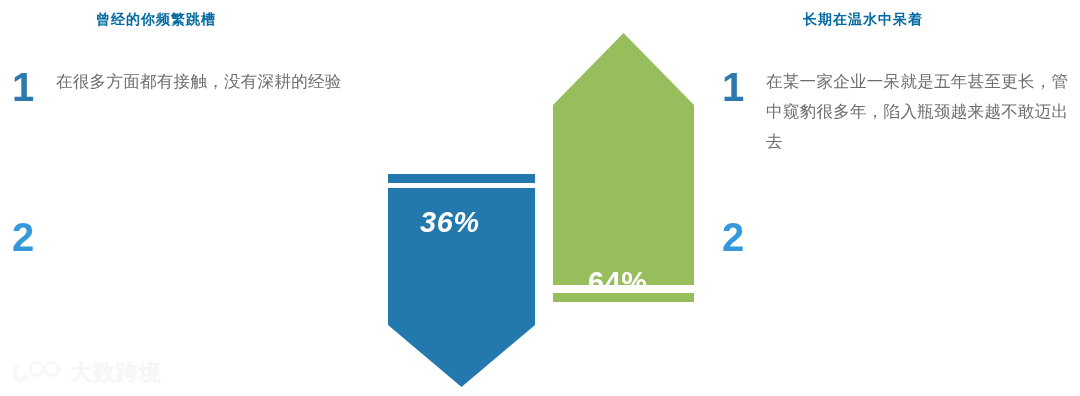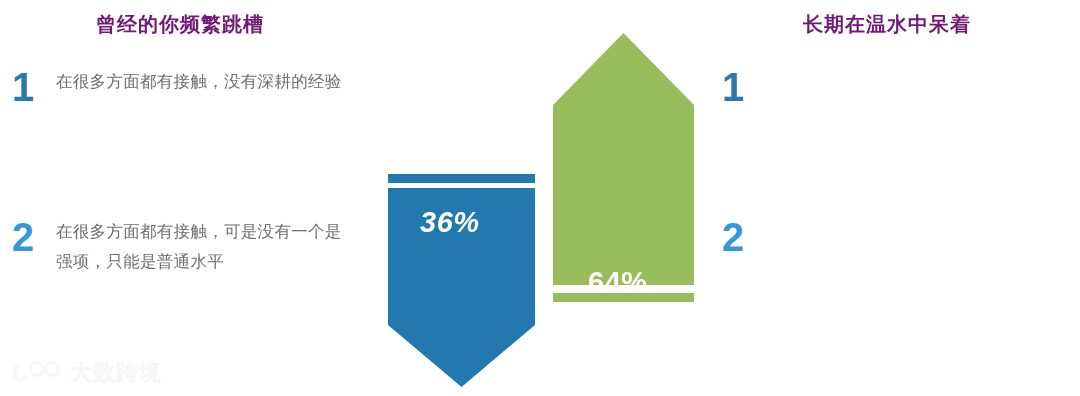--- a/index.html
+++ b/index.html
@@ -15,23 +15,23 @@
     position: relative;
     width: 1080px;
     height: 396px;
     background: #ffffff;
     overflow: hidden;
   }
 
   
   .col-heading {
     position: absolute;
-    font-size: 20px;
+    font-size: 14px;
     font-weight: bold;
-    color: #701a75;
+    color: #0369a1;
     letter-spacing: 1px;
     white-space: nowrap;
   }
   #heading-left  { left: 96px;  top: 11px; }
   #heading-right { left: 803px; top: 11px; }
 
   
   .item {
     position: absolute;
     display: flex;
@@ -111,25 +111,25 @@
 
   <div id="heading-right" class="col-heading">长期在温水中呆着</div>
 
   <div id="item-l1" class="item">
     <div class="item-number num-dark">1</div>
     <div class="item-text">在很多方面都有接触，没有深耕的经验</div>
   </div>
 
   <div id="item-l2" class="item">
     <div class="item-number num-light">2</div>
-    <div class="item-text">在很多方面都有接触，可是没有一个是强项，只能是普通水平</div>
   </div>
 
   <div id="item-r1" class="item">
     <div class="item-number num-dark">1</div>
+    <div class="item-text">在某一家企业一呆就是五年甚至更长，管中窥豹很多年，陷入瓶颈越来越不敢迈出去</div>
   </div>
 
   <div id="item-r2" class="item">
     <div class="item-number num-light">2</div>
   </div>
 
   <svg id="arrows" viewBox="0 0 1080 396" width="1080" height="396">
 
     <rect x="388" y="174" width="147" height="9" fill="#2378ad"></rect>
     <polygon points="388,188 535,188 535,325 461.5,387 388,325" fill="#2378ad"></polygon>

